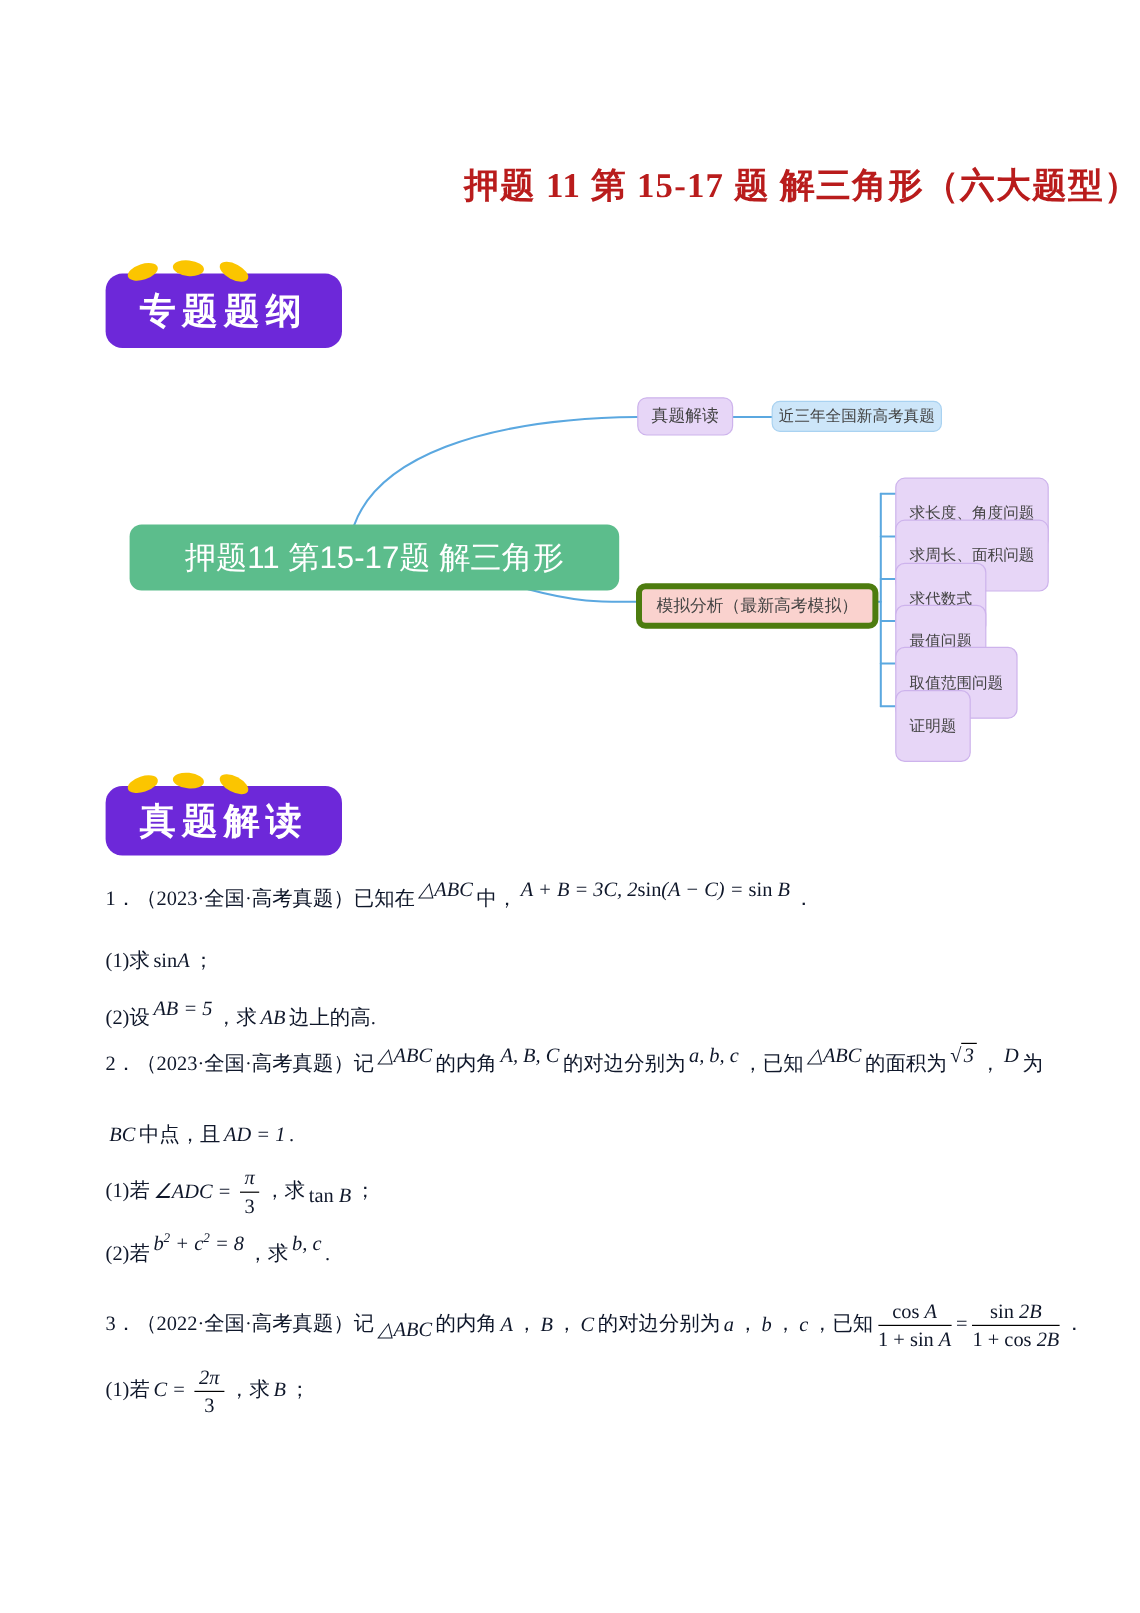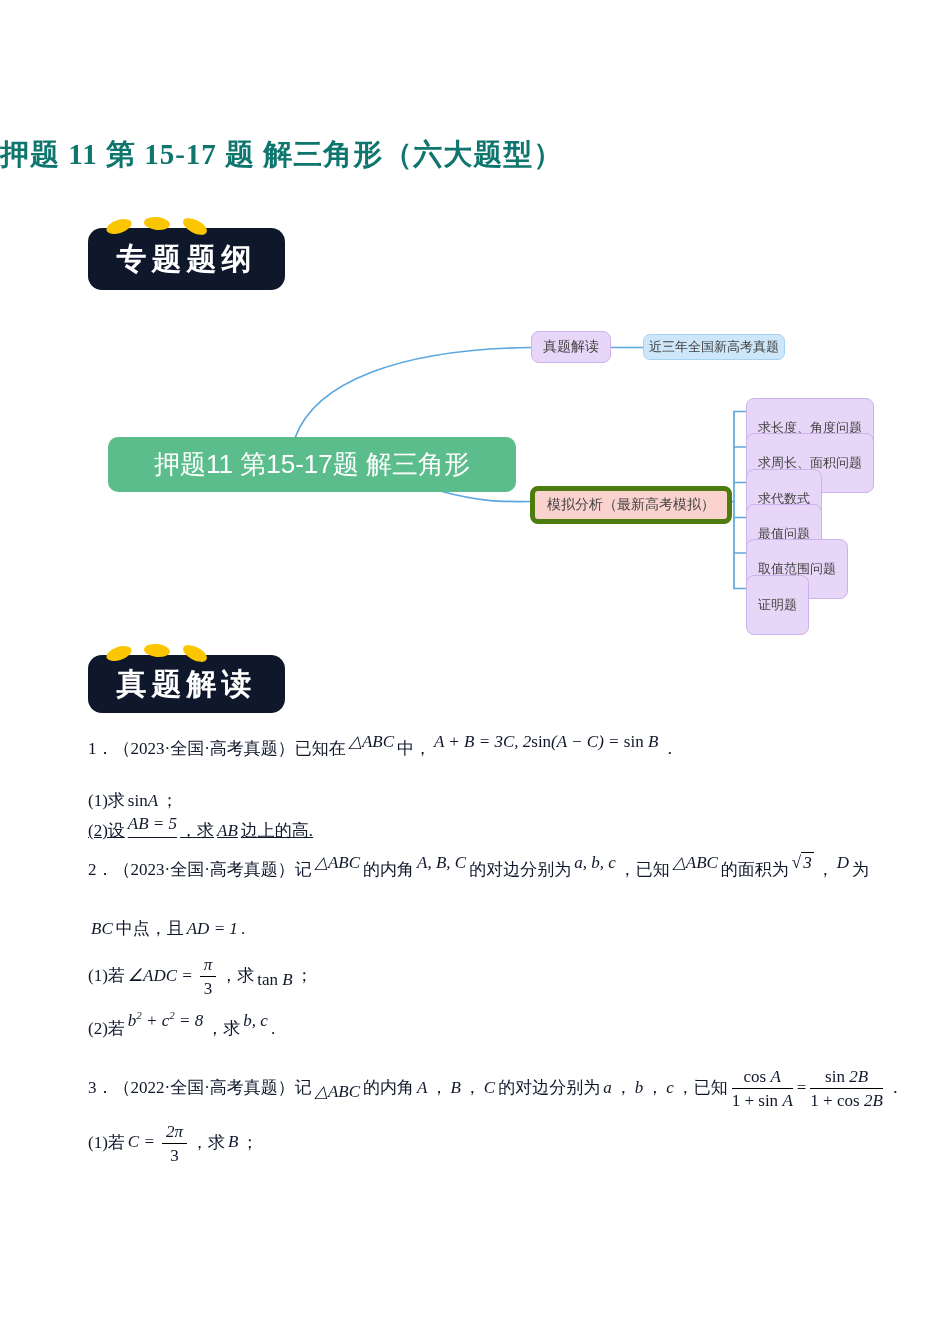--- a/index.html
+++ b/index.html
@@ -1,24 +1,24 @@
 <!DOCTYPE html>
 <html><head>
 <meta charset="utf-8">
 <style>
   html,body{margin:0;padding:0;background:#fff;}
   .page{position:relative;width:950px;height:1344px;background:#ffffff;overflow:hidden;
         font-family:"Liberation Serif",serif;color:#111;}
 
   
-  .page-title{margin-top:135px;text-align:left;font-size:29px;font-weight:bold;
-              letter-spacing:1px;color:#0f766e;font-family:"Liberation Serif",serif;}
+  .page-title{margin-top:135px;text-align:right;font-size:29px;font-weight:bold;
+              letter-spacing:1px;color:#b91c1c;font-family:"Liberation Serif",serif;}
 
   
-  .badge{position:relative;margin-left:88px;width:197px;height:62px;background:#0f172a;
+  .badge{position:relative;margin-left:88px;width:197px;height:62px;background:#6d28d9;
          border-radius:14px;display:flex;align-items:center;justify-content:center;}
   .badge.small{height:58px;}
   .badge-label{color:#fff;font-weight:bold;font-size:30px;letter-spacing:5px;
                font-family:"Liberation Sans",sans-serif;}
   .dot{position:absolute;width:26px;height:13px;border-radius:50%;background:#FBC500;}
   .d1{left:18px;top:-8px;transform:rotate(-18deg);}
   .d2{left:56px;top:-11px;transform:rotate(6deg);}
   .d3{left:94px;top:-8px;transform:rotate(28deg);}
   .badge-outline{margin-top:53px;}
   .badge-review{margin-top:35px;}
@@ -48,21 +48,21 @@
   .math{font-family:"Liberation Serif",serif;font-style:italic;margin:0 3px;}
   .fn{font-family:"Liberation Serif",serif;font-style:normal;}
   .it{font-style:italic;}
   .up{position:relative;top:-7px;}
   .down{position:relative;top:4px;}
   sup.msup{font-size:11px;}
   .rad{border-top:1px solid #000;padding:0 2px;}
   .frac{display:inline-block;vertical-align:middle;text-align:center;margin:0 4px;line-height:1.25;}
   .frac .num{display:block;border-bottom:1.3px solid #000;padding:0 4px 1px;}
   .frac .den{display:block;padding-top:1px;}
-  .mt22{margin-top:22px;}.mt25{margin-top:25px;}.mt3{margin-top:3px;text-decoration:underline;}.mt12{margin-top:12px;}
+  .mt22{margin-top:22px;}.mt25{margin-top:25px;}.mt3{margin-top:20px;}.mt12{margin-top:12px;}
   .mt32{margin-top:32px;}.mt10{margin-top:10px;}.mt25b{margin-top:25px;}.mt9{margin-top:9px;}
 </style>
 </head>
 <body>
 
 <div class="page">
 
   <div class="page-title">押题 11 第 15-17 题 解三角形（六大题型）</div>
 
   <div class="badge badge-outline">

